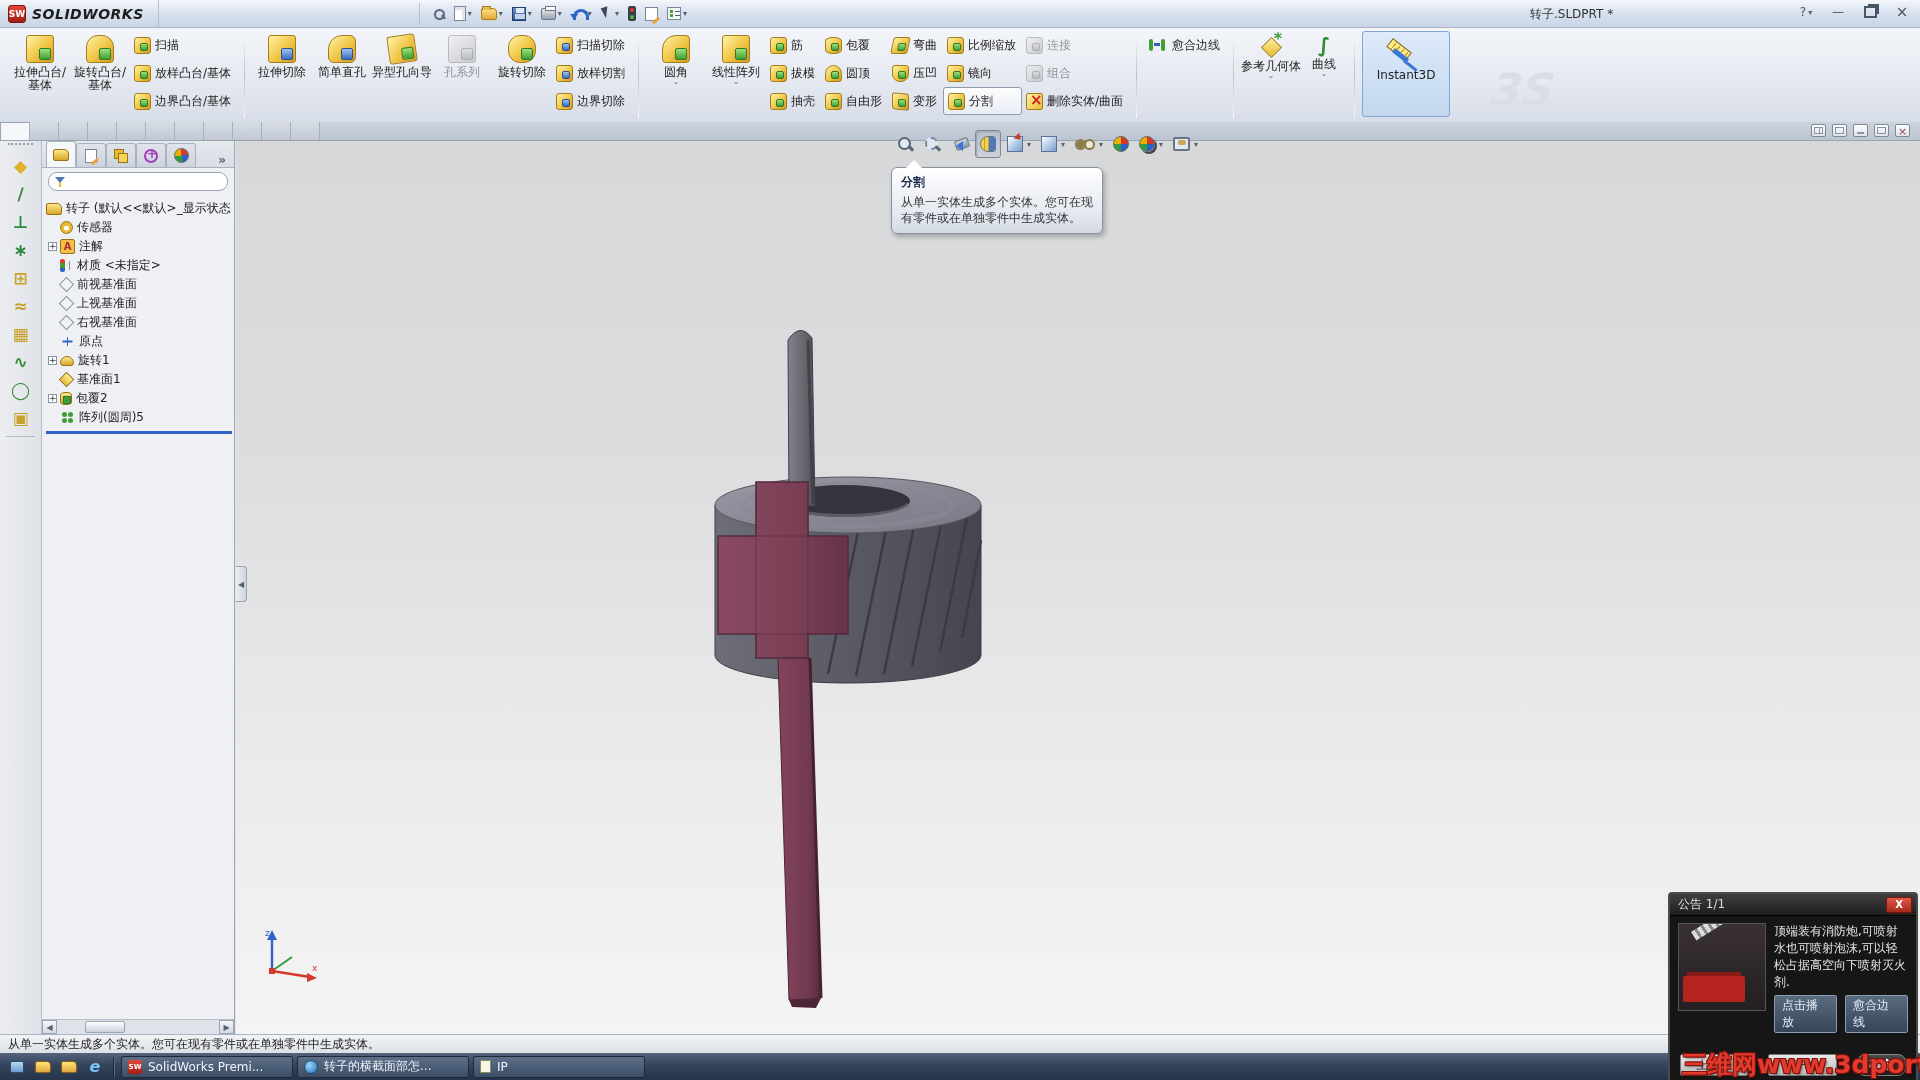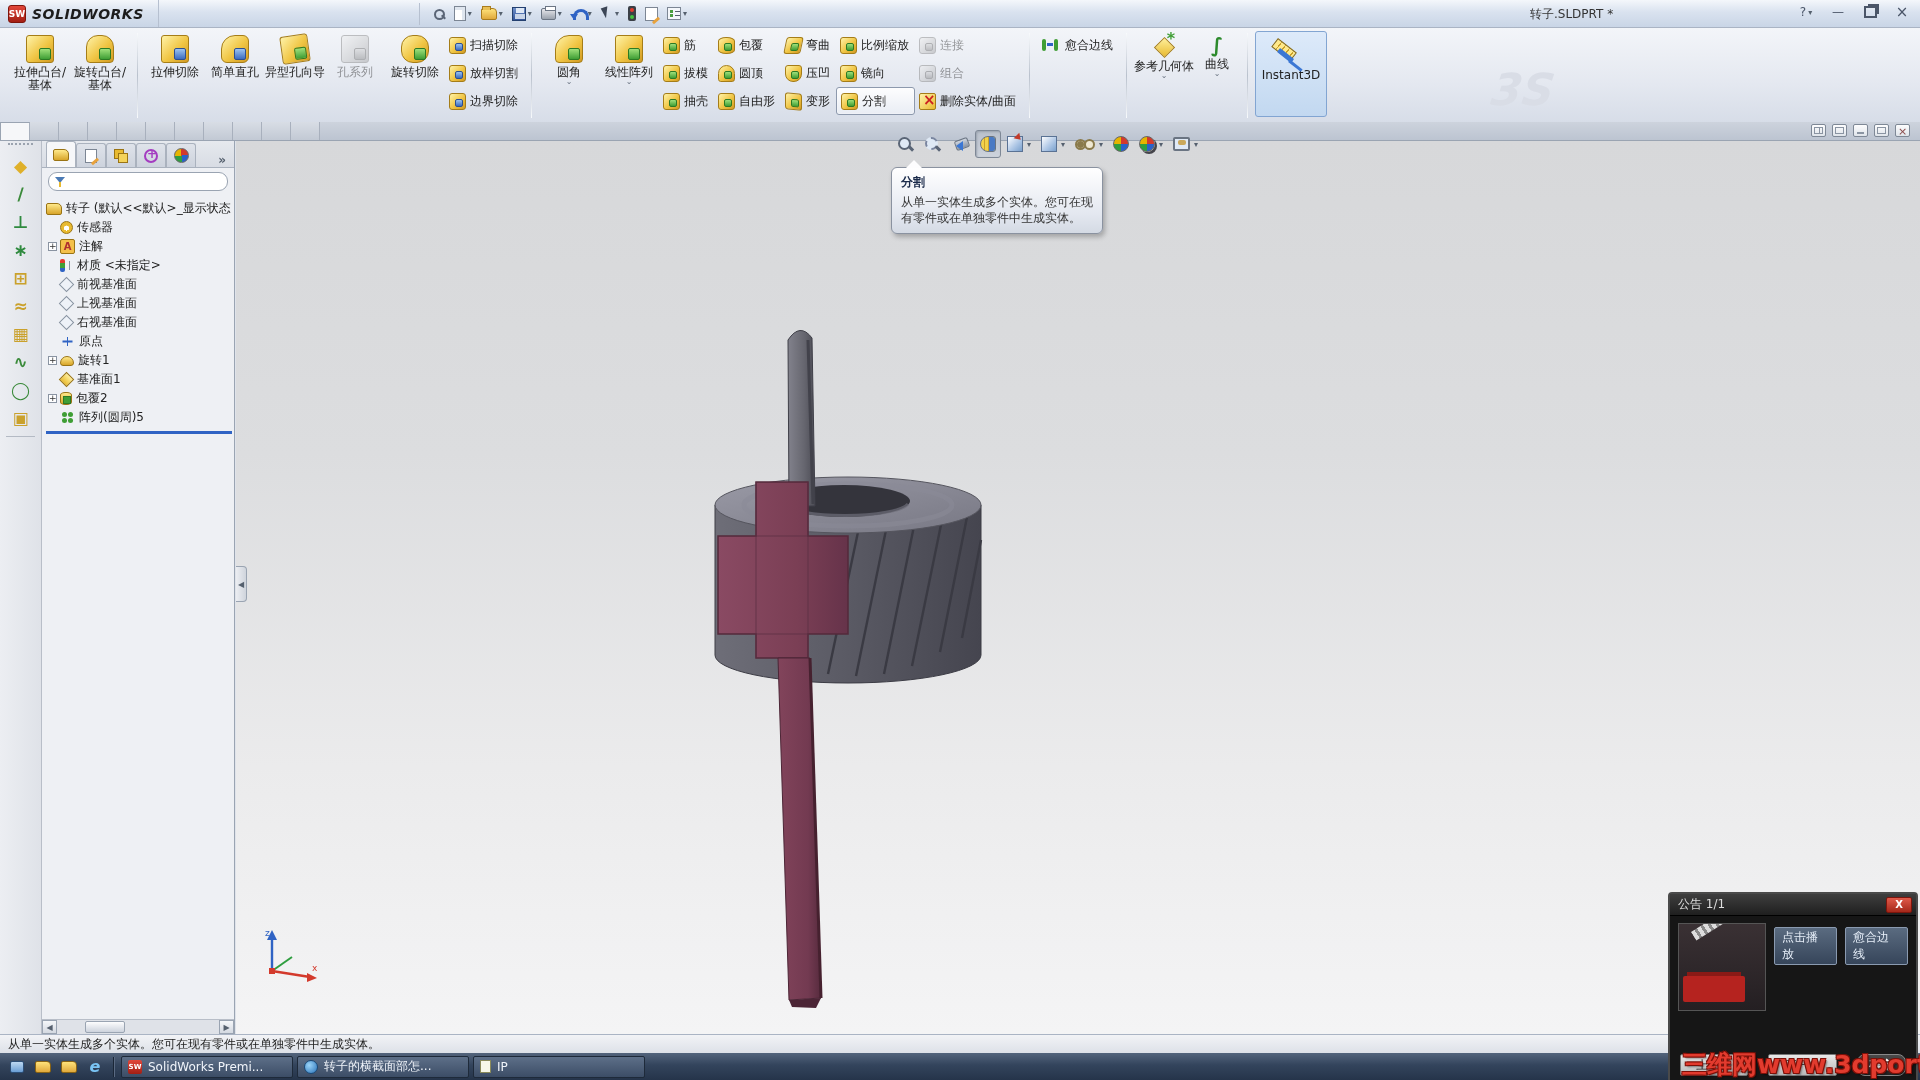--- a/index.html
+++ b/index.html
@@ -337,20 +337,34 @@
   <div id="ribbon">
     <div class="rgroup">
       <div class="rbig">
         <span class="cub c24"></span>
         <span class="rlbl">拉伸凸台/基体</span>
       </div>
       <div class="rbig">
         <span class="cub c24" style="border-radius:12px 12px 4px 4px;"></span>
         <span class="rlbl">旋转凸台/基体</span>
       </div>
+      <div class="rstack">
+        <div class="rsml">
+            <span class="cub c16"></span>
+            <span>扫描</span>
+          </div>
+        <div class="rsml">
+            <span class="cub c16"></span>
+            <span>放样凸台/基体</span>
+          </div>
+        <div class="rsml">
+            <span class="cub c16"></span>
+            <span>边界凸台/基体</span>
+          </div>
+      </div>
     </div>
     <div class="rdiv"></div>
     <div class="rgroup">
       <div class="rbig">
         <span class="cub c24 blue"></span>
         <span class="rlbl">拉伸切除</span>
       </div>
       <div class="rbig">
         <span class="cub c24 blue" style="border-radius:50% 6px 6px 6px;"></span>
         <span class="rlbl">简单直孔</span>
@@ -482,21 +496,21 @@
         <span class="flyout">⌄</span>
       </div>
       <div class="rbig" style="width:46px;">
         <span class="i-curve">∫</span>
         <span class="rlbl">曲线</span>
         <span class="flyout">⌄</span>
       </div>
     </div>
     <div class="rdiv"></div>
     <div class="rgroup">
-      <div class="rbig act" style="width:72px;">
+      <div class="rbig act" style="width:88px;">
         <span class="i-i3d"></span>
         <span class="rlbl">Instant3D</span>
       </div>
     </div>
     <div id="dslogo">3S</div>
   </div>
 
   <div id="tabbar">
 
   <div class="tab active"></div>
@@ -767,20 +781,21 @@
   </svg>
 
   <div id="popup">
     <div class="ptitle">
       <span>公告 1/1</span>
       <span class="pclose">X</span>
     </div>
     <div class="pbody">
       <div class="adimg"></div>
       <div>
+        <div class="adtext">顶端装有消防炮,可喷射水也可喷射泡沫,可以轻松占据高空向下喷射灭火剂.</div>
         <div class="adlinks">
           <span class="adlink">点击播放</span>
           <span class="adlink">愈合边线</span>
         </div>
       </div>
     </div>
     <div class="pbtns">
       <span class="pnav">上一条</span>
       <span class="pnav">下一条</span>
       <span class="pok">确定</span>

